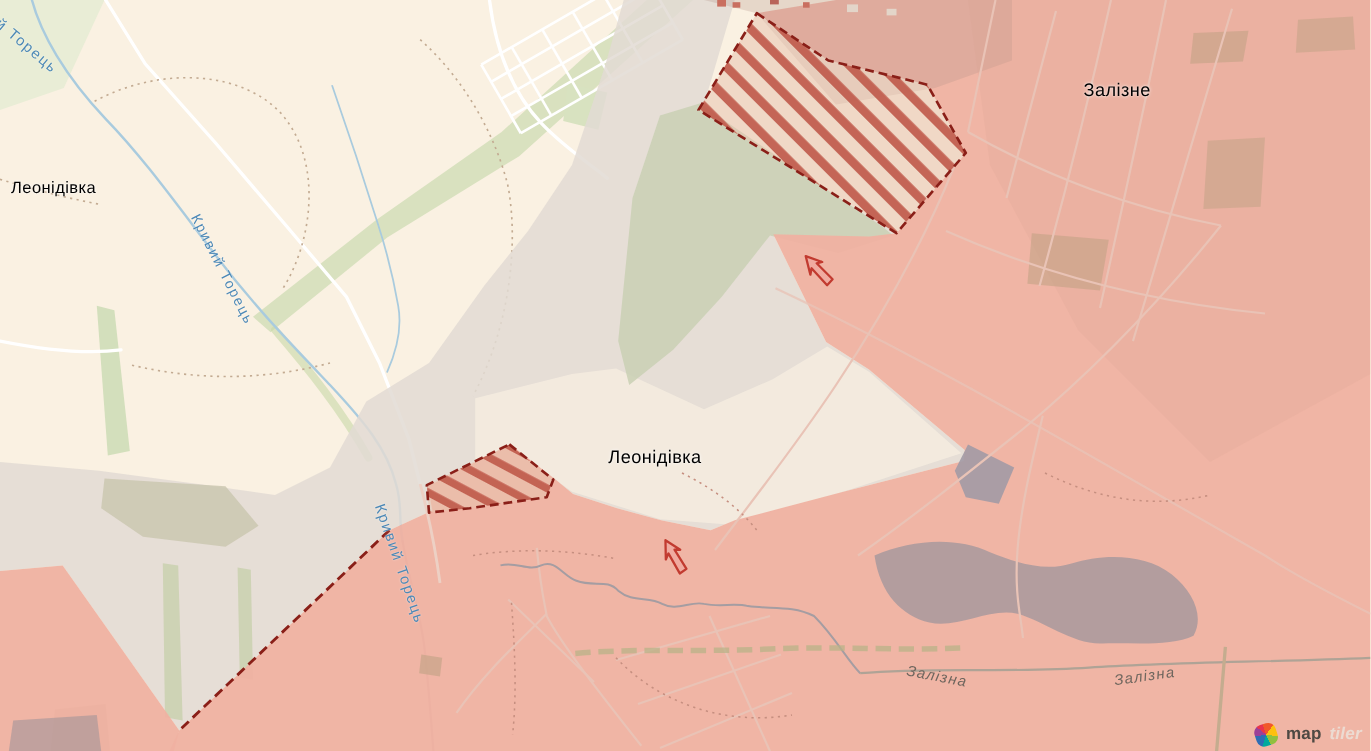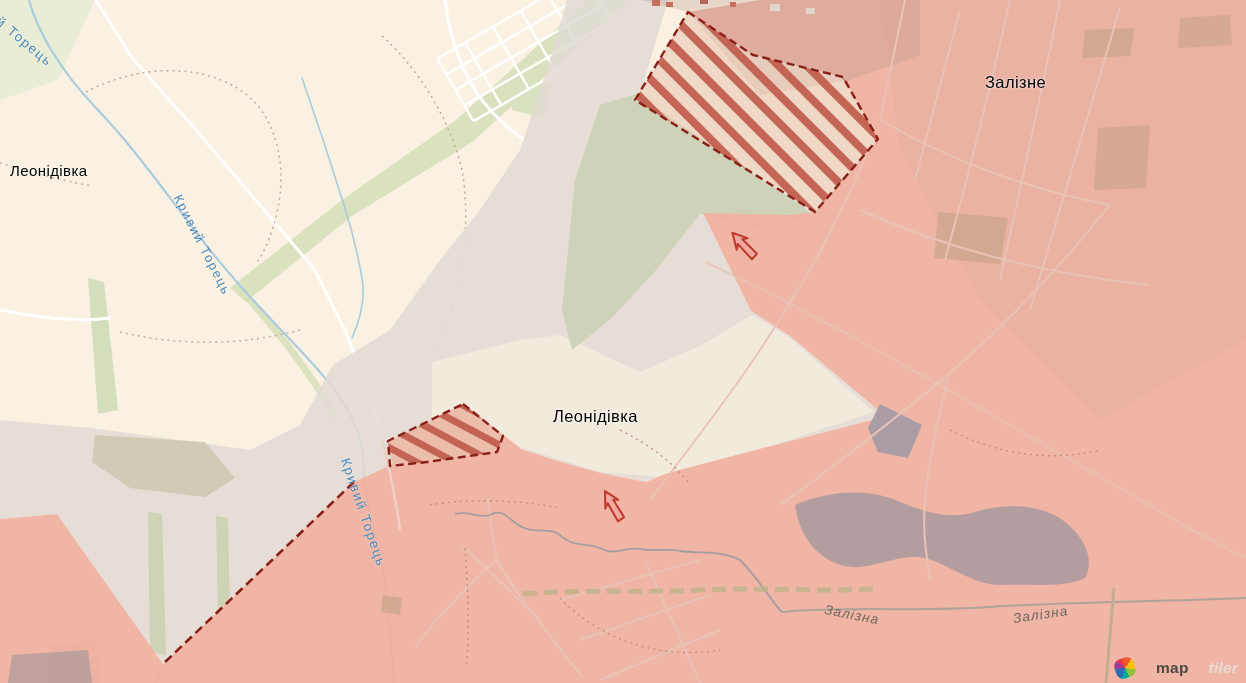--- a/index.html
+++ b/index.html
@@ -7,21 +7,21 @@
        font-family:"Liberation Sans","DejaVu Sans",sans-serif;background:#faf1e2;}
   #map svg{position:absolute;left:0;top:0;}
   .maplabel{position:absolute;white-space:nowrap;pointer-events:none;}
   .town{color:#000000;font-size:16.5px;letter-spacing:.4px;
         text-shadow:0 0 2px rgba(255,255,255,.85),0 0 4px rgba(255,255,255,.6);}
   .town.small{font-size:15px;margin-top:43px;}
   .river{color:#4c88b6;font-size:13.5px;letter-spacing:1.6px;
          text-shadow:0 0 2px rgba(255,255,255,.7);}
   .rotl{transform-origin:left top;}
   .zriver{color:#6f665e;font-size:13.5px;font-style:italic;letter-spacing:1.2px;transform-origin:left top;}
-  #attribution{position:absolute;right:8px;bottom:5px;display:flex;align-items:center;gap:21px;
+  #attribution{position:absolute;right:8px;bottom:5px;display:flex;align-items:center;gap:8px;
                text-decoration:none;cursor:pointer;padding-left:40px;}
   .mt-icon{width:20px;height:20px;border-radius:35%;transform:rotate(-18deg);
            background:conic-gradient(#f1592a 0 15%,#fdc00e 15% 32%,#91c03e 32% 48%,
                       #00a99d 48% 60%,#2e6db4 60% 78%,#9c3f97 78% 91%,#e8344d 91% 100%);}
   .mt-map{font-size:15.5px;font-weight:bold;color:#4e4943;letter-spacing:.2px;}
   .mt-tiler{font-size:15.5px;font-weight:bold;color:#ecdbd2;letter-spacing:.2px;margin-left:-1px;font-style:italic;}
 </style>
 </head>
 <body>
 

